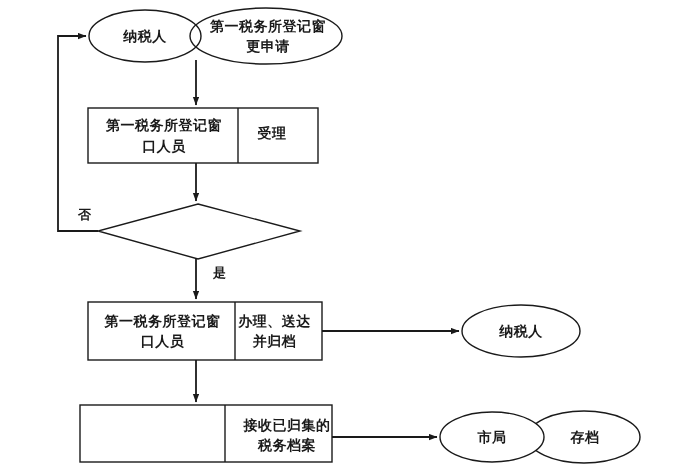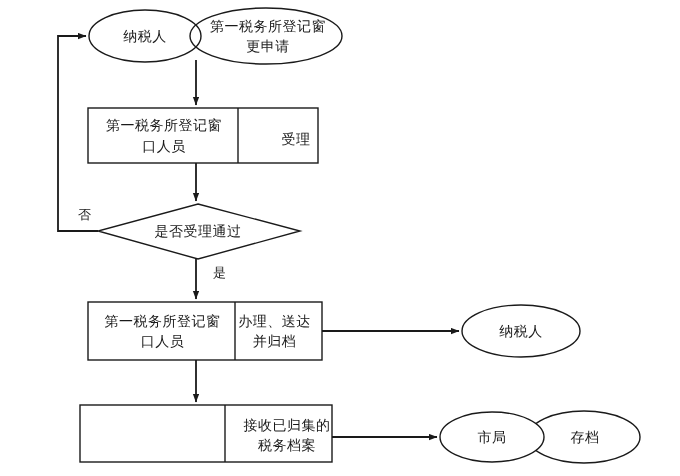--- a/index.html
+++ b/index.html
@@ -13,20 +13,21 @@
     height: 476px;
     position: relative;
     overflow: hidden;
     font-family: "DejaVu Serif", "Liberation Serif", serif;
   }
   #flow-root {
     position: absolute;
     left: 0; top: 0;
     width: 680px;
     height: 476px;
+    font-weight: bold;
   }
   svg.flow-canvas {
     position: absolute;
     left: 0; top: 0;
     width: 680px;
     height: 476px;
   }
   .node-label {
     position: absolute;
     display: flex;
@@ -102,23 +103,22 @@
   </svg>
 
   <div class="node-label" style="left:95px; top:18px; width:100px; height:36px;">纳税人</div>
 
   <div class="node-label" style="left:196px; top:12px; width:144px; height:48px;">第一税务所登记窗
 更申请</div>
 
   <div class="node-label" style="left:92px; top:111px; width:144px; height:49px;">第一税务所登记窗
 口人员</div>
 
-  <div class="node-label" style="left:240px; top:115px; width:64px; height:49px;margin-left:24px;">受理</div>
+  <div class="node-label" style="left:240px; top:109px; width:64px; height:49px;">受理</div>
 
-  <div class="node-label" style="left:128px; top:219px; width:140px; height:24px;">是否受理通过</div>
 
   <div class="node-label" style="left:92px; top:305px; width:141px; height:52px;">第一税务所登记窗
 口人员</div>
 
   <div class="node-label" style="left:237px; top:305px; width:75px; height:52px;">办理、送达
 并归档</div>
 
   <div class="node-label" style="left:466px; top:318px; width:110px; height:26px;">纳税人</div>
 
 

